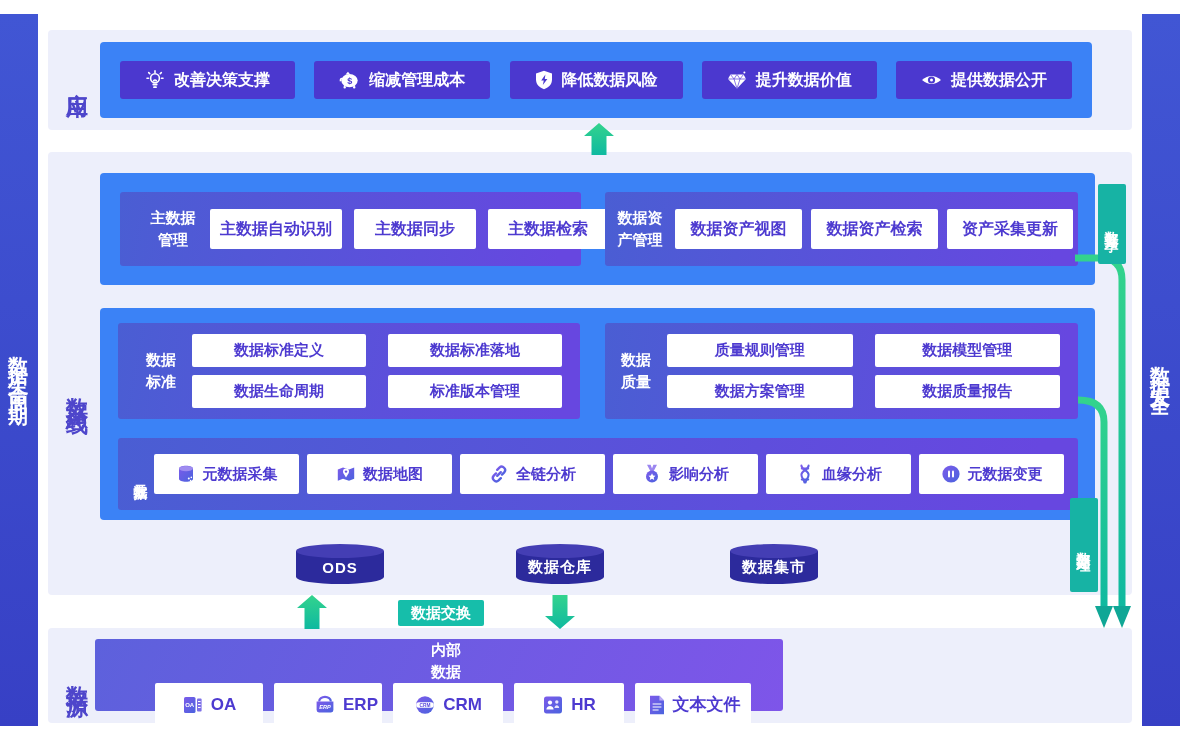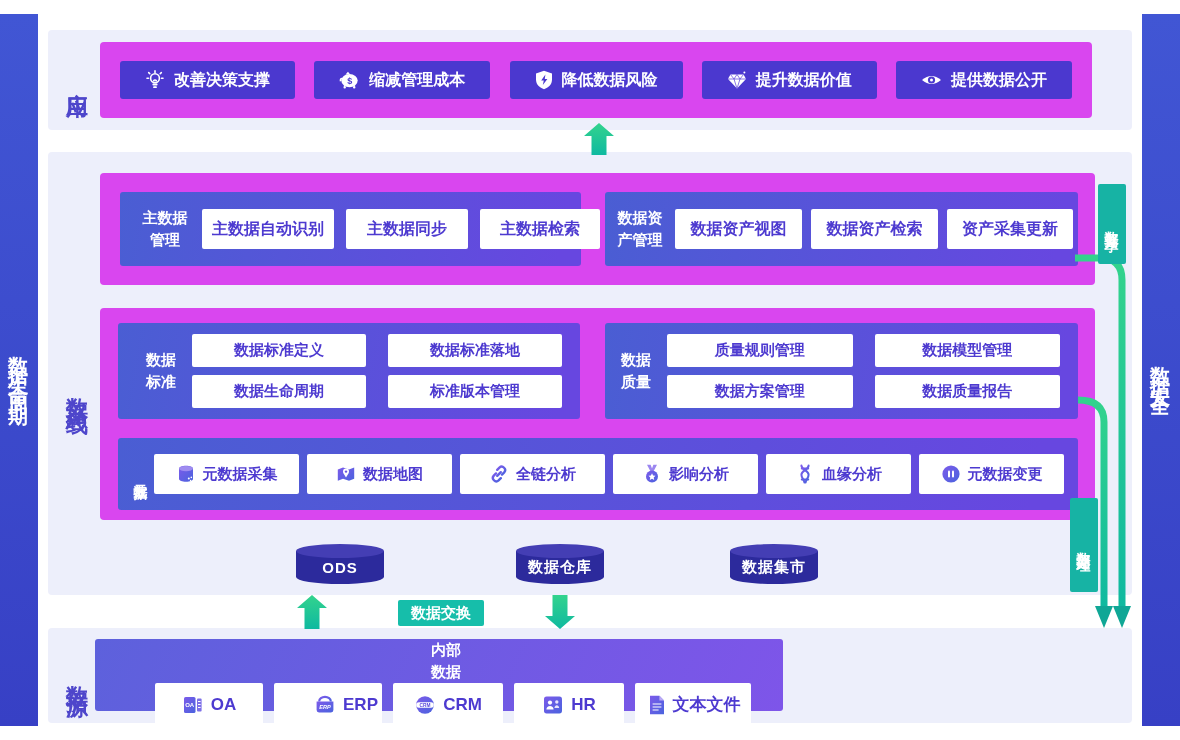--- a/index.html
+++ b/index.html
@@ -12,21 +12,21 @@
     background:linear-gradient(180deg,#4156D4,#3740C5);
     display:flex; align-items:center; justify-content:center; }
   .side-bar .vtext { writing-mode:vertical-rl; color:#fff; font-size:20px; font-weight:700; letter-spacing:10px; }
   #left-bar { left:0; } #right-bar { left:1142px; }
 
   
   .panel { position:absolute; left:48px; width:1084px; background:#EDEFFB; border-radius:4px; }
   .panel-label { position:absolute; left:14px; top:50%; transform:translateY(-50%);
     writing-mode:vertical-rl; color:#4E46CB; font-size:22px; font-weight:700; letter-spacing:5px; }
 
-  .inner { position:absolute; background:#d946ef; border-radius:4px; }
+  .inner { position:absolute; background:#3b82f6; border-radius:4px; }
 
   
   .gbox { position:absolute; background:linear-gradient(100deg,#4A5ED3 0%,#6747E0 95%);
     border-radius:3px; display:flex; align-items:center; }
   .gbox .glabel { color:#fff; font-size:15px; font-weight:700; line-height:1.45; text-align:center; flex:0 0 auto; }
 
   .wbtn { background:#fff; color:#4D3AD0; font-weight:700; border-radius:2px;
     display:flex; align-items:center; justify-content:center; gap:7px; }
 
   
@@ -166,21 +166,21 @@
   <div class="flow-arrow" style="left:584px;top:123px;">
     <svg width="30" height="32" viewBox="0 0 30 32">
         <polygon points="15,0 30,13 22.5,13 22.5,32 7.5,32 7.5,13 0,13" fill="url(#gGreen)"></polygon>
       </svg>
   </div>
 
   <div class="panel" style="top:152px;height:443px;">
     <span class="panel-label" style="top:228px;transform:none;">数据总线</span>
 
     <div class="inner" style="left:52px;top:21px;width:995px;height:112px;">
-      <div class="gbox" style="left:20px;top:19px;width:461px;height:74px;padding-left:20px;">
+      <div class="gbox" style="left:20px;top:19px;width:461px;height:74px;padding-left:28px;">
         <span class="glabel" style="width:50px;">主数据管理</span>
         <div class="btn-row">
           <div class="wbtn" style="width:132px;height:40px;font-size:16px;">主数据自动识别</div>
           <div class="wbtn" style="width:122px;height:40px;font-size:16px;">主数据同步</div>
           <div class="wbtn" style="width:120px;height:40px;font-size:16px;">主数据检索</div>
         </div>
       </div>
       <div class="gbox" style="left:505px;top:19px;width:473px;height:74px;padding-left:10px;">
         <span class="glabel" style="width:50px;">数据资产管理</span>
         <div class="btn-row" style="gap:9px;margin-left:10px;">

